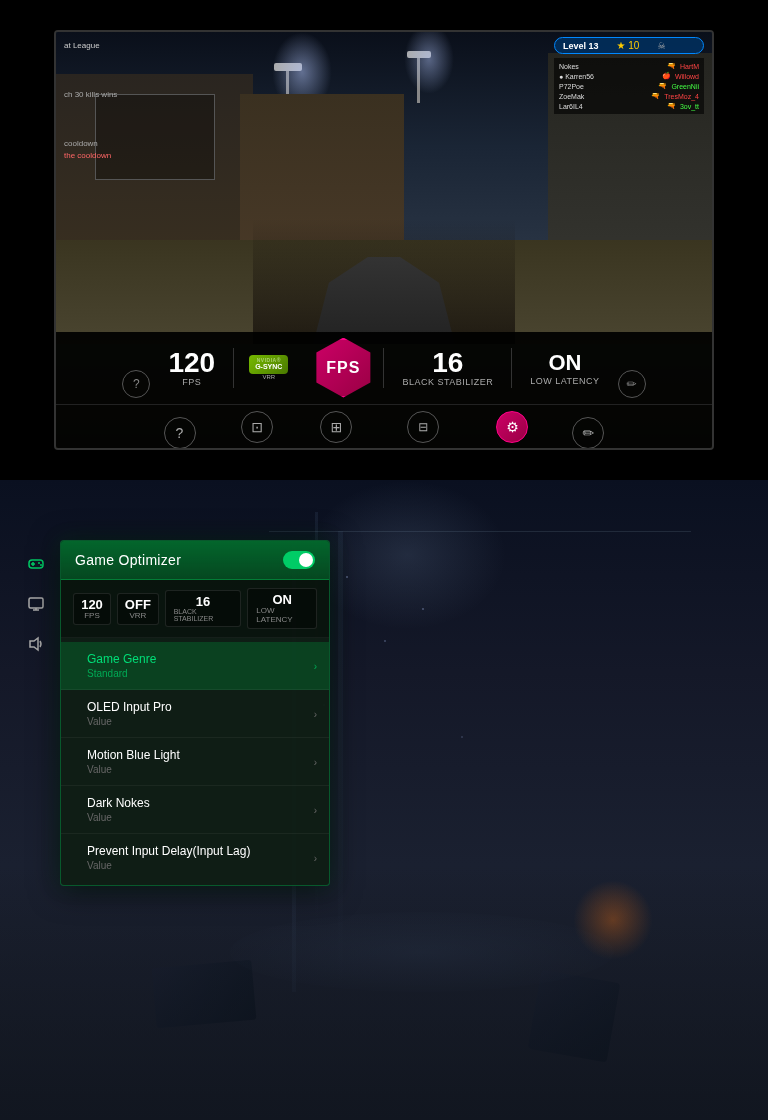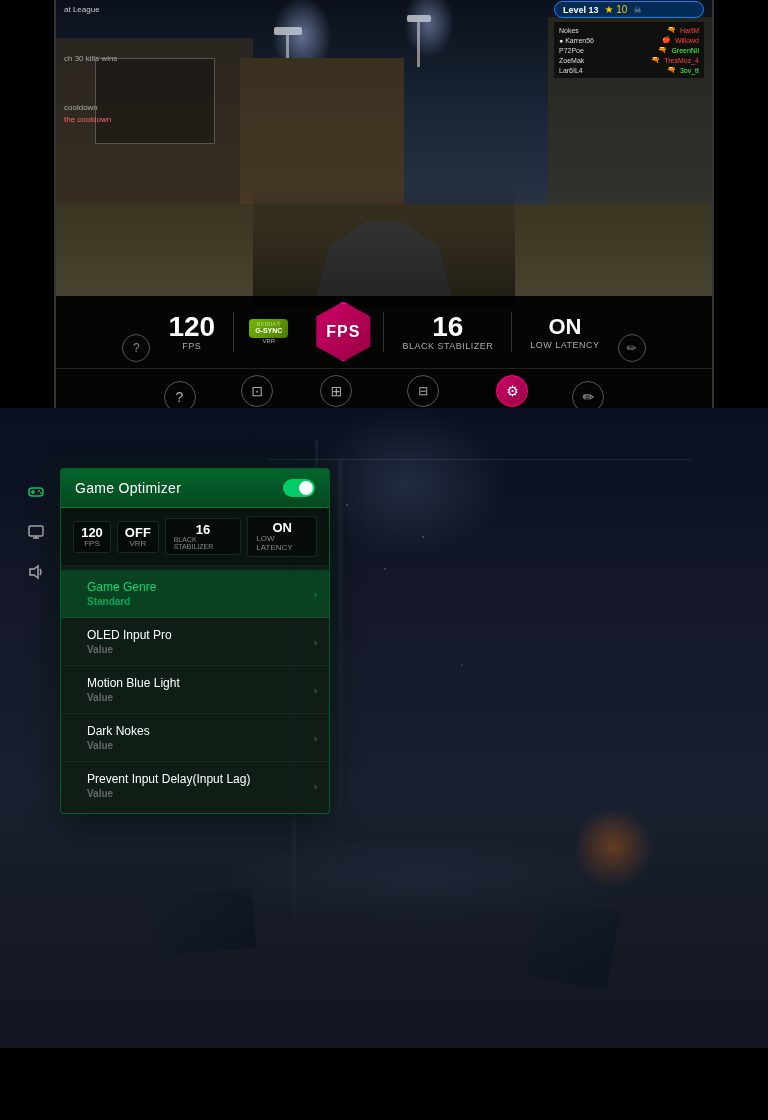--- a/index.html
+++ b/index.html
@@ -8,21 +8,21 @@
       height: 1120px;
       background: #000;
       font-family: 'Arial', sans-serif;
       overflow: hidden;
       position: relative;
     }
 
     
     .top-section {
       width: 768px;
-      height: 408px;
+      height: 480px;
       position: relative;
       background: #000;
       display: flex;
       align-items: center;
       justify-content: center;
     }
 
     .game-screen-wrapper {
       width: 660px;
       height: 420px;
@@ -216,21 +216,21 @@
       right: 8px;
       width: 150px;
     }
     .level-bar {
       background: rgba(0,50,100,0.8);
       border: 1px solid #0088ff;
       border-radius: 12px;
       padding: 2px 8px;
       display: flex;
       align-items: center;
-      gap: 6px;
+      gap: 18px;
       margin-bottom: 4px;
     }
     .level-text {
       color: #fff;
       font-size: 9px;
       font-weight: bold;
     }
     .star-icon {
       color: #ffcc00;
       font-size: 10px;
@@ -614,21 +614,20 @@
       font-size: 12px;
       font-weight: 500;
       margin-bottom: 2px;
     }
     .menu-item.highlighted .menu-item-title {
       color: #00dd77;
     }
     .menu-item-value {
       color: #00aa55;
       font-size: 10px;
-      font-weight: bold;
     }
     .menu-item-value.dim {
       color: #666;
     }
     .menu-arrow {
       position: absolute;
       right: 12px;
       top: 50%;
       transform: translateY(-50%);
       color: #666;

